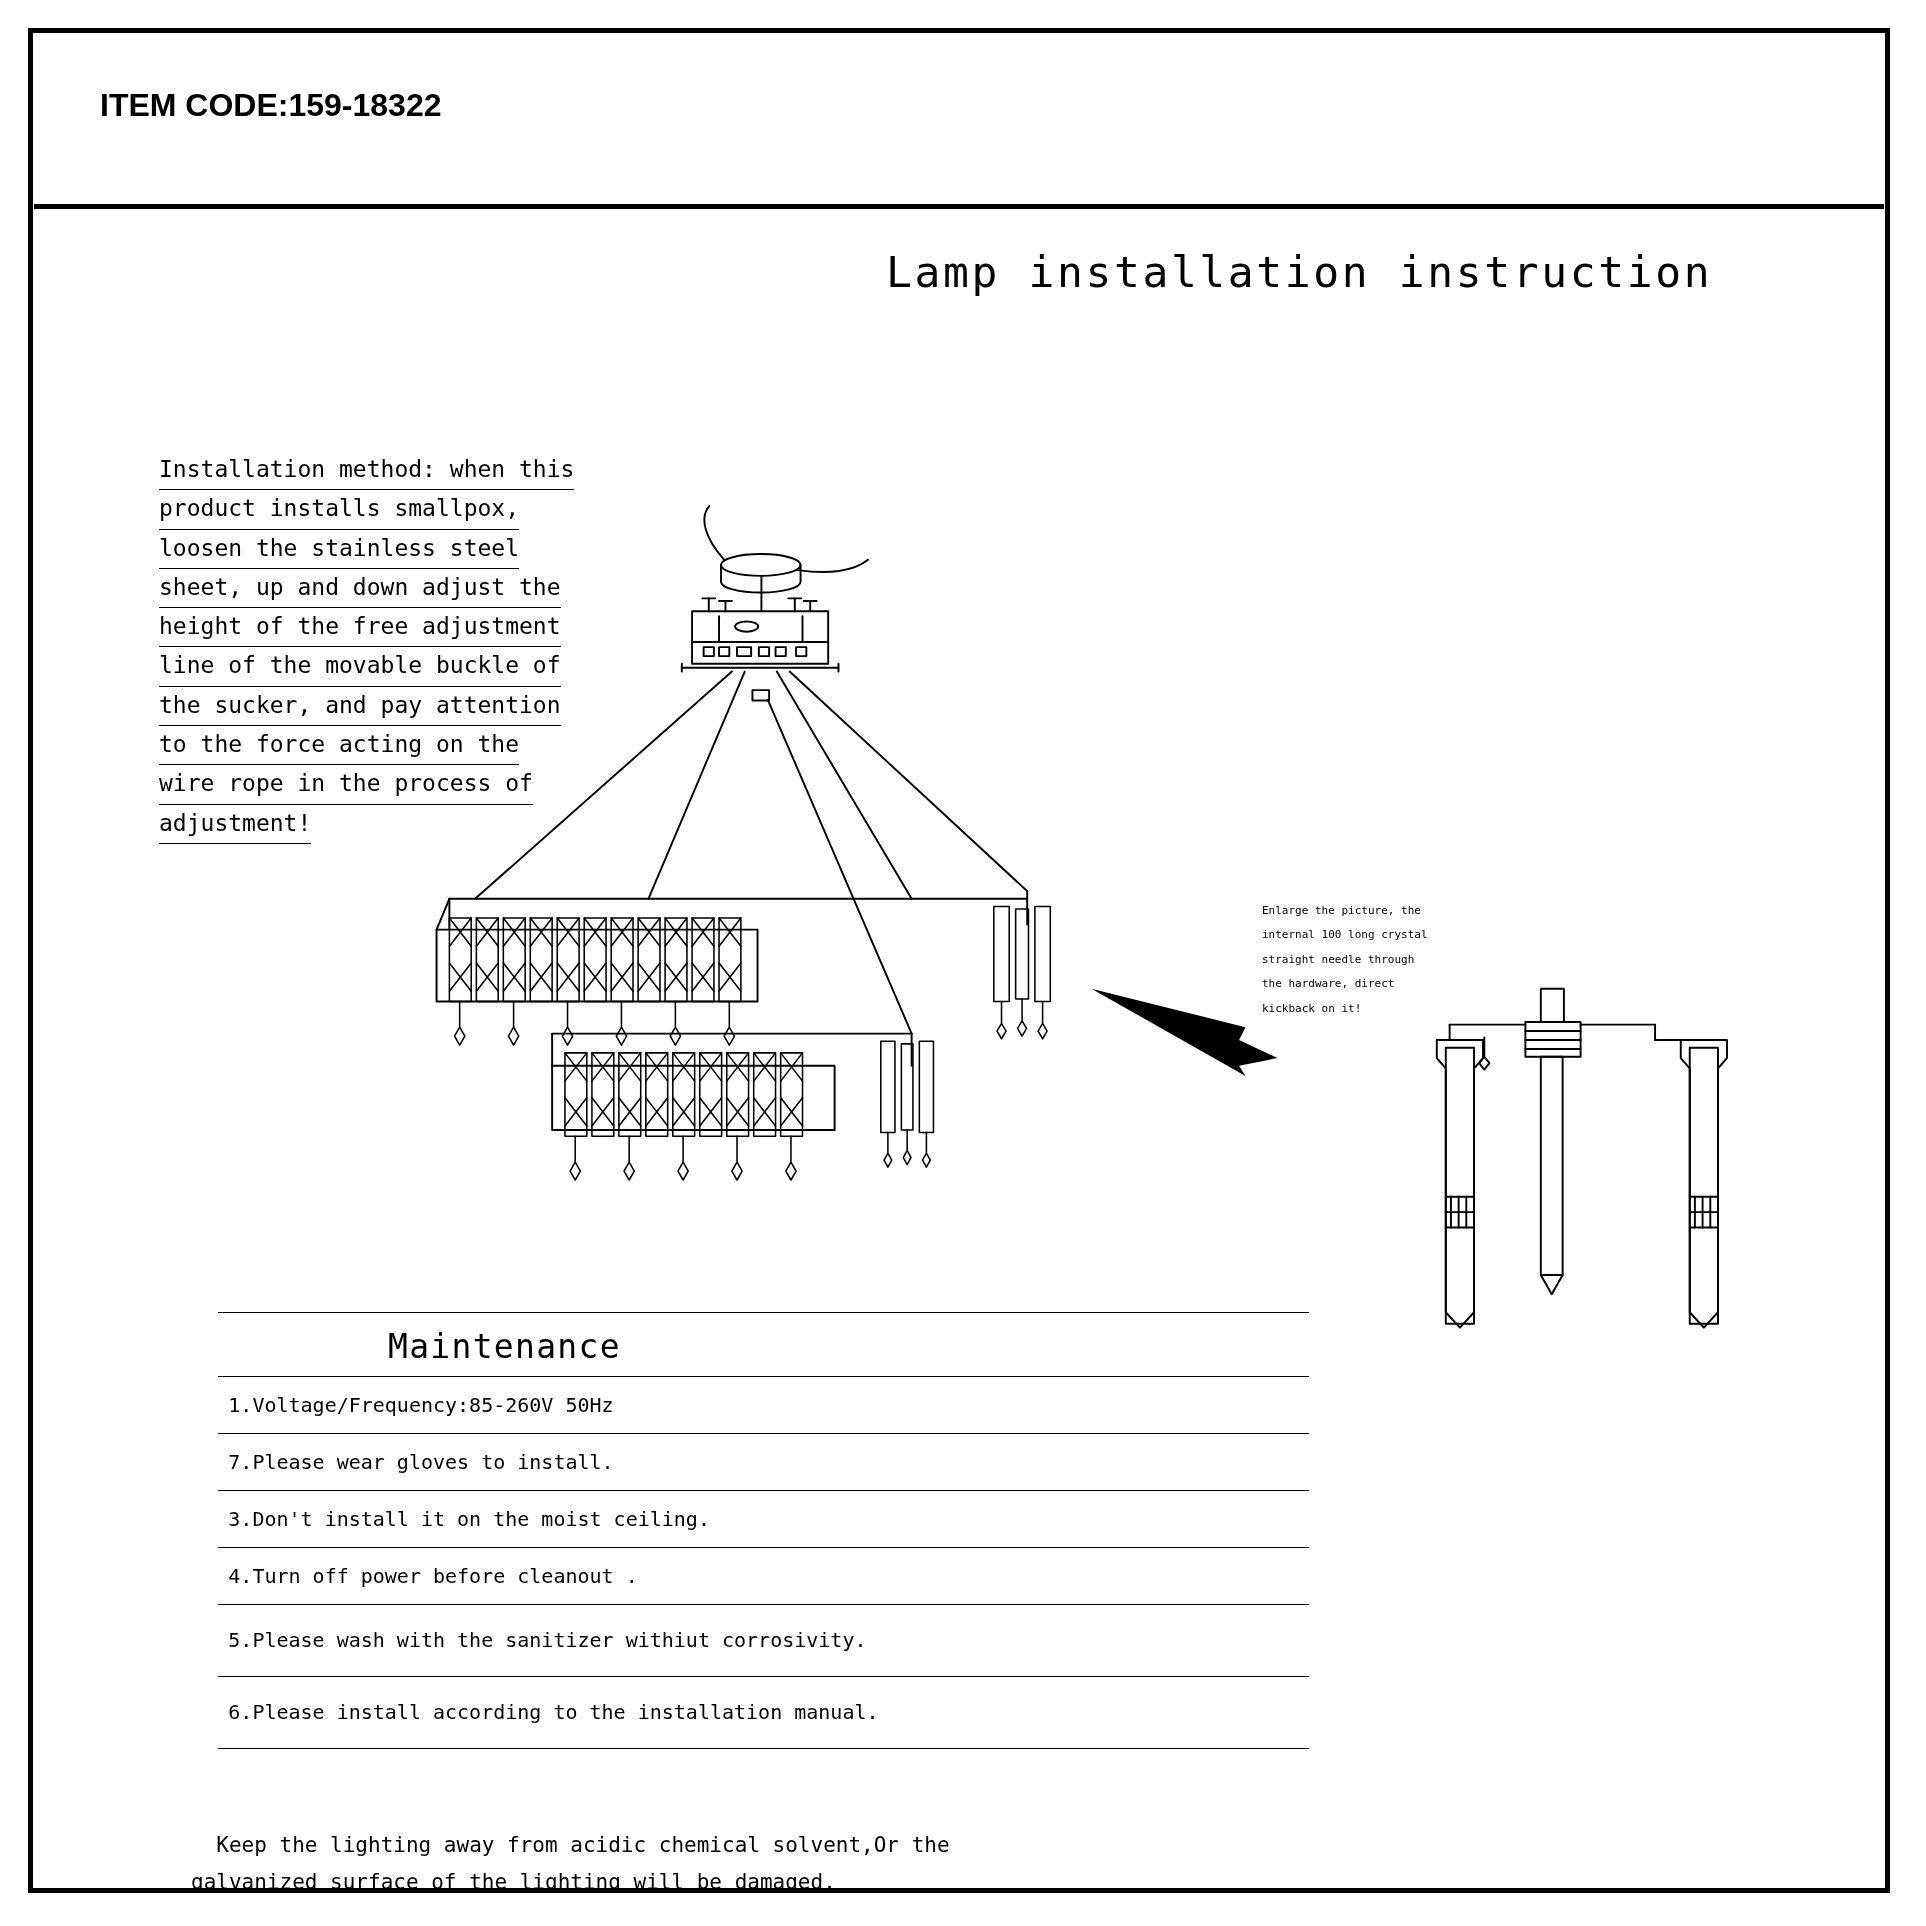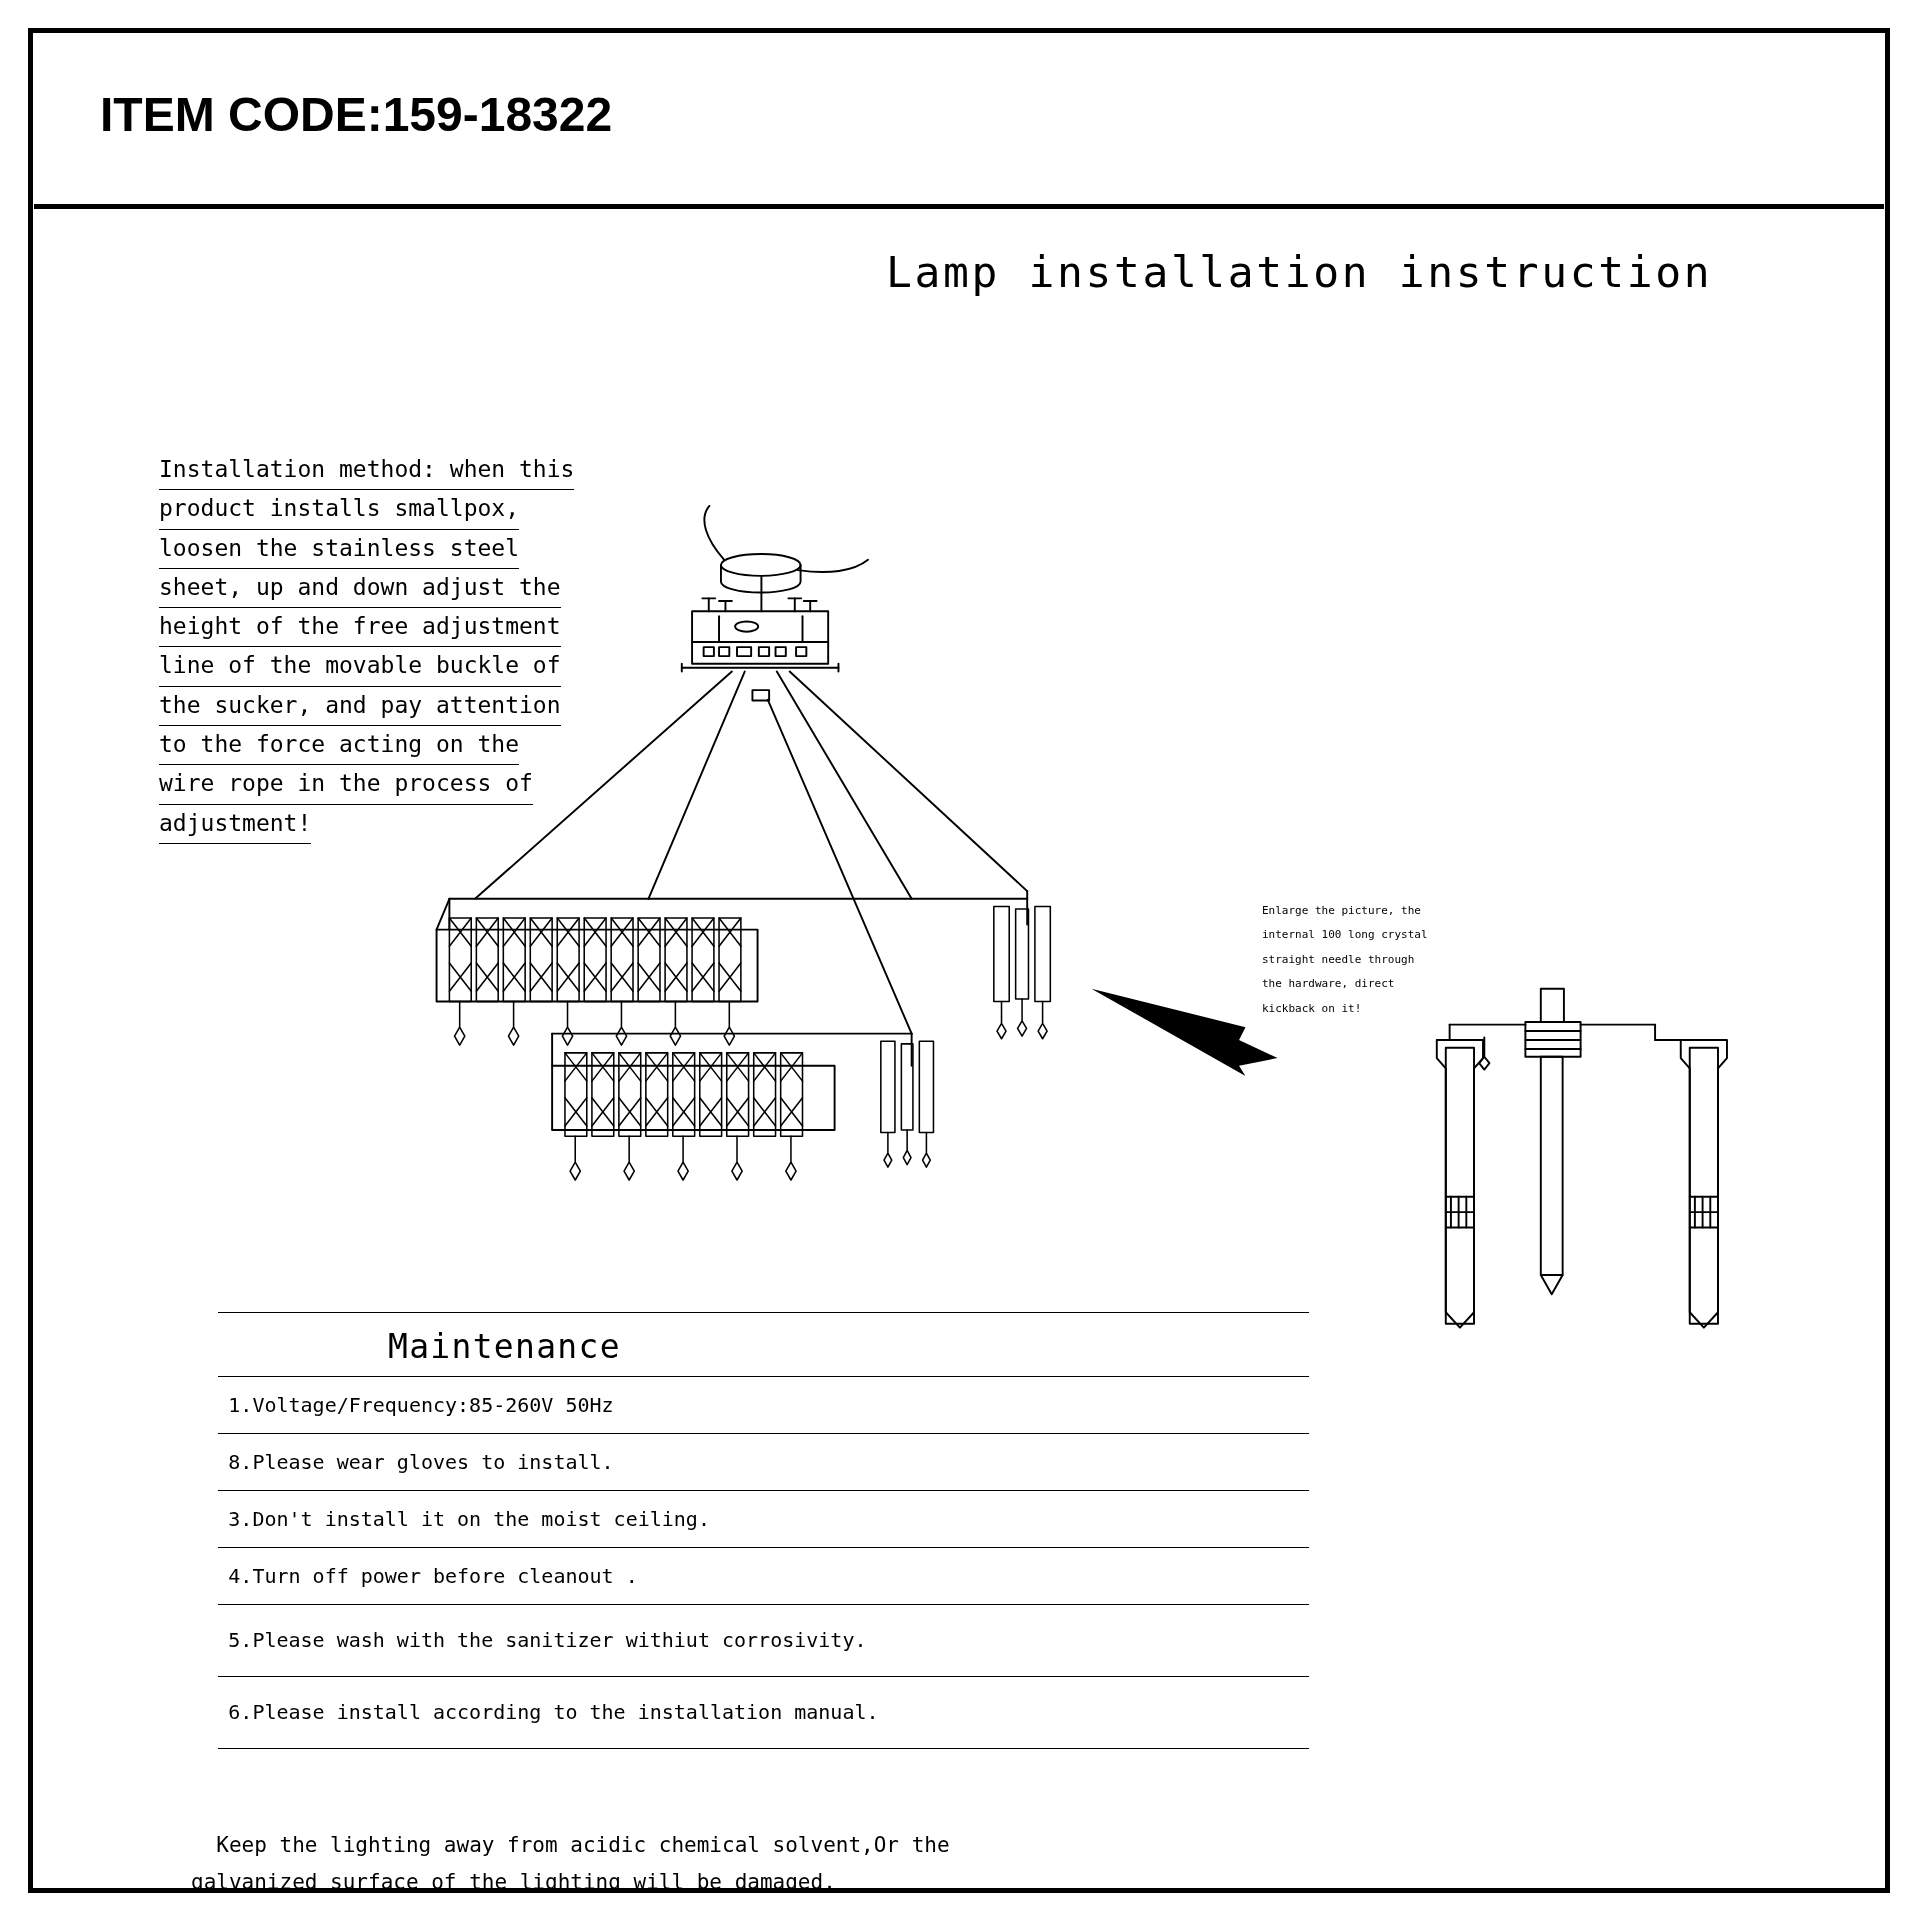--- a/index.html
+++ b/index.html
@@ -39,21 +39,21 @@
     height: 175px;
     border-bottom: 5.8px solid #000;
     box-sizing: border-box;
   }
   .item-code {
     position: absolute;
     left: 100px;
     top: 87px;
     font-family: "Liberation Sans", sans-serif;
     font-weight: bold;
-    font-size: 48px;
+    font-size: 32px;
     letter-spacing: 0px;
     white-space: nowrap;
   }
   .title {
     position: absolute;
     left: 886px;
     top: 247px;
     font-family: "DejaVu Sans Mono", monospace;
     font-size: 43px;
     letter-spacing: 2.6px;
@@ -352,21 +352,21 @@
       </g>
 
     </g>
   </svg>
 
   <div class="maint">
     <div class="maint-title">
       <span>Maintenance</span>
     </div>
     <div class="maint-row">1.Voltage/Frequency:85-260V 50Hz</div>
-    <div class="maint-row">8.Please wear gloves to install.</div>
+    <div class="maint-row">7.Please wear gloves to install.</div>
     <div class="maint-row">3.Don't install it on the moist ceiling.</div>
     <div class="maint-row">4.Turn off power before cleanout .</div>
     <div class="maint-row tall">5.Please wash with the sanitizer withiut corrosivity.</div>
     <div class="maint-row tall">6.Please install according to the installation manual.</div>
     <div class="maint-bottom"></div>
   </div>
 
   <div class="footer-note">
     <span class="ln">  Keep the lighting away from acidic chemical solvent,Or the</span>
     <span class="ln">galvanized surface of the lighting will be damaged.</span>

